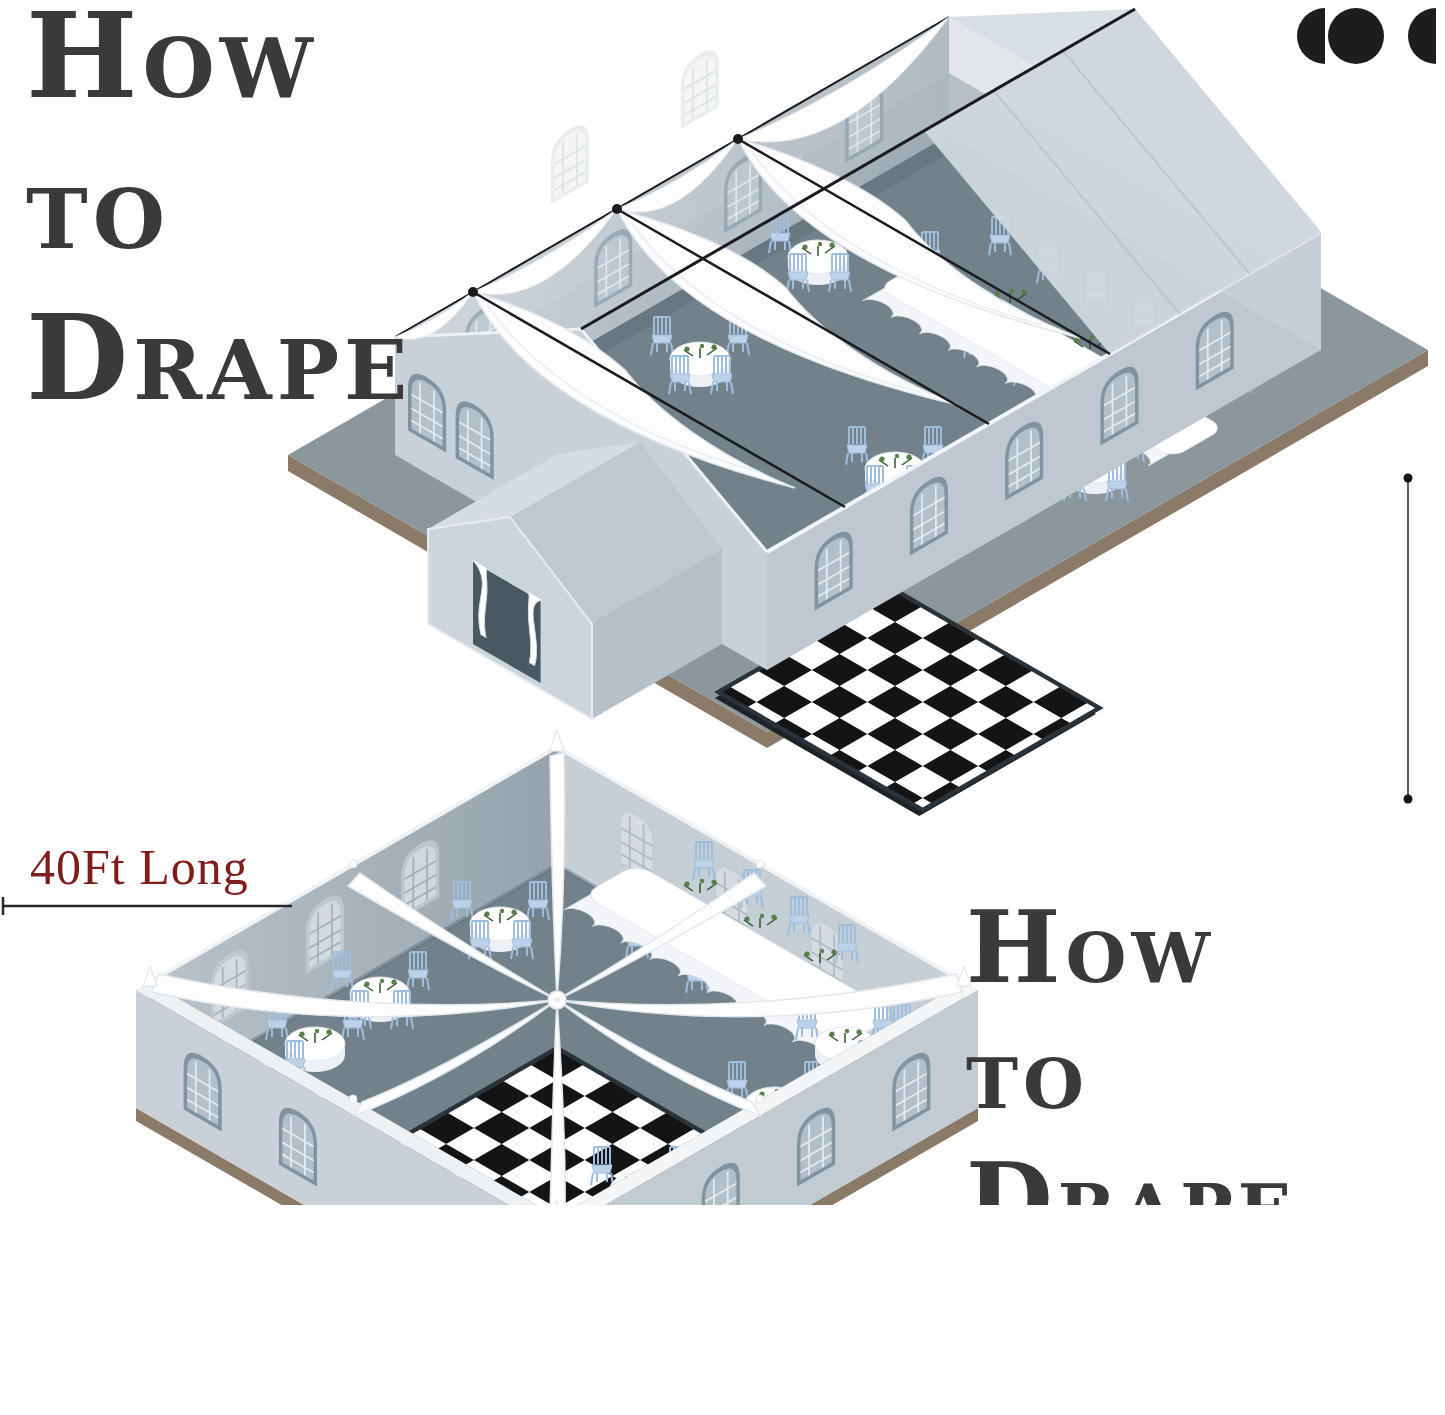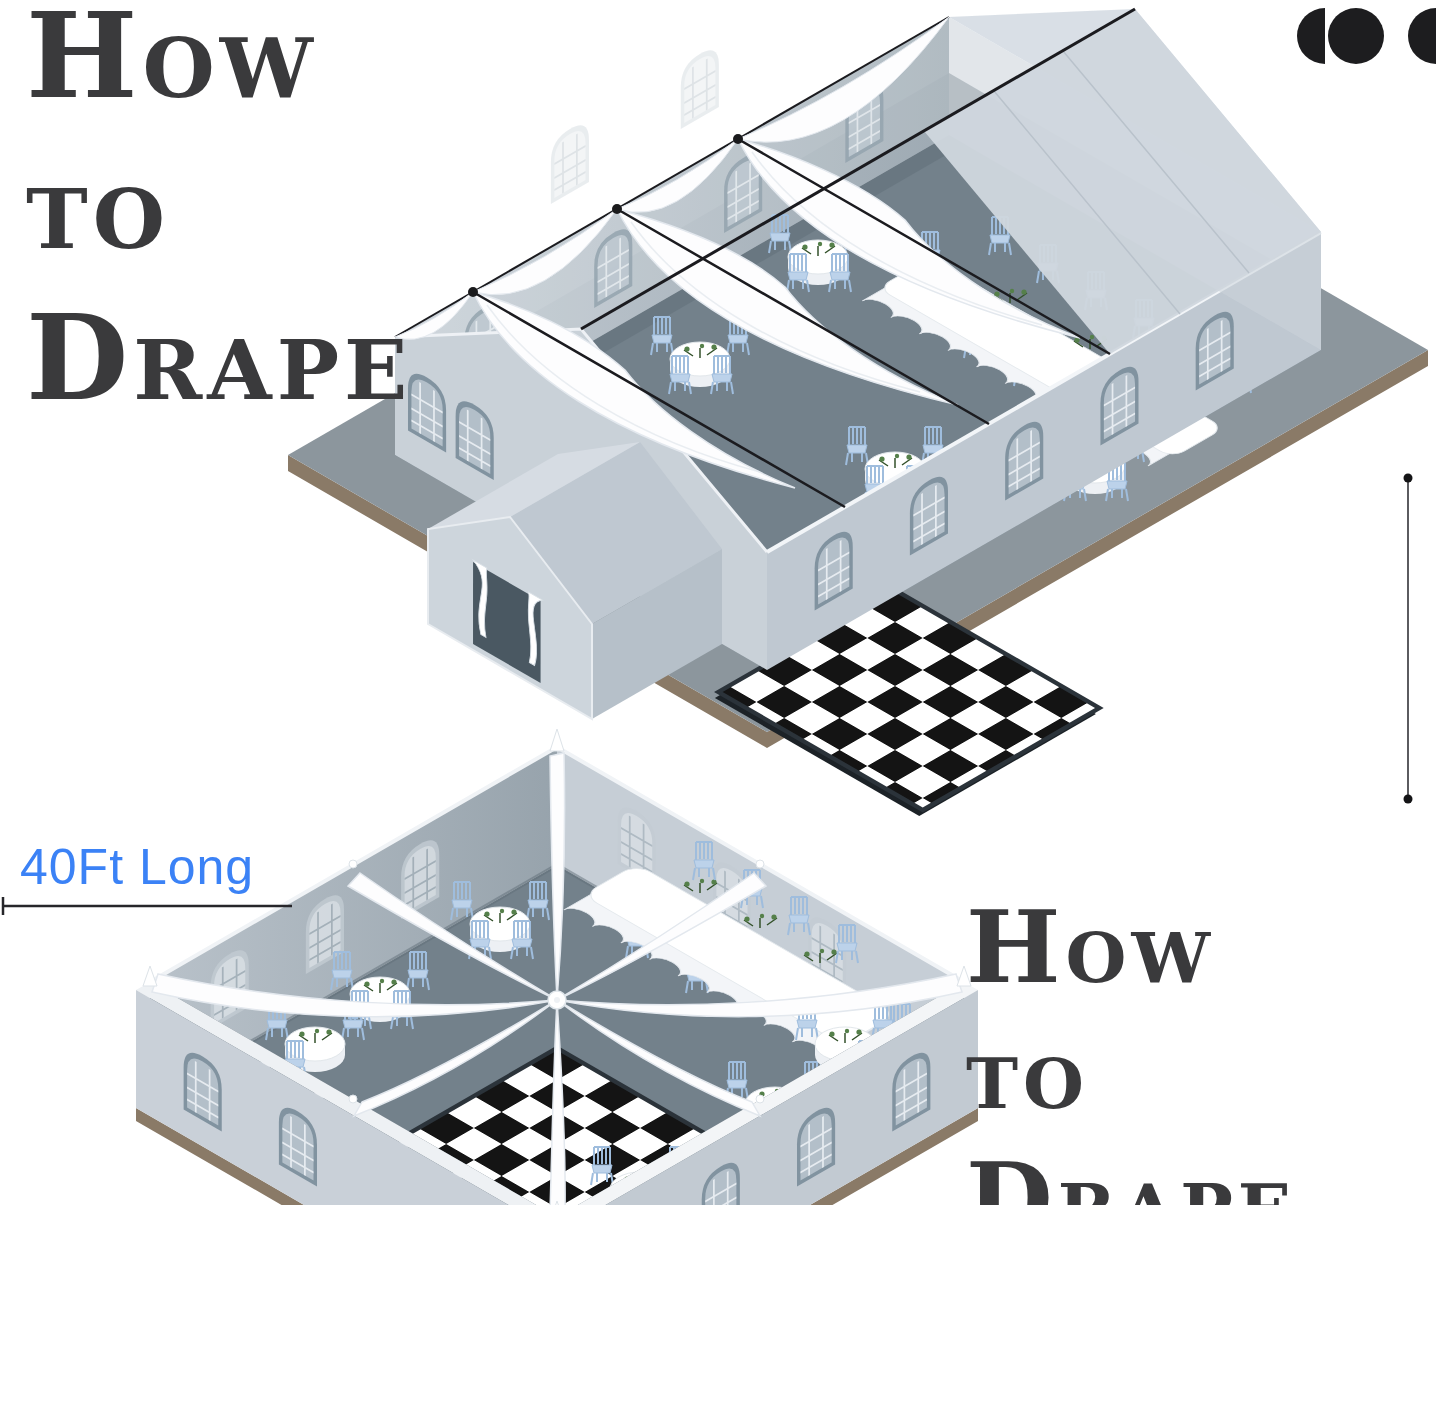--- a/index.html
+++ b/index.html
@@ -3,22 +3,22 @@
 <meta charset="utf-8">
 <style>
   html,body{margin:0;padding:0;background:#fff;}
   .canvas{position:relative;width:1445px;height:1205px;background:#fff;overflow:hidden;
           font-family:"Liberation Sans",sans-serif;}
   .canvas svg{position:absolute;left:0;top:0;}
   .title{position:absolute;font-family:"DejaVu Serif",serif;font-weight:700;
          font-variant:small-caps;color:#3a3a3c;letter-spacing:5px;}
   .title-top{left:26px;top:-20px;font-size:118px;line-height:151px;}
   .title-bottom{left:966px;top:884px;font-size:100px;line-height:126px;}
-  .len-label{position:absolute;left:20px;top:838px;font-size:50px;color:#3b82f6;
-             font-family:Liberation Sans, sans-serif;font-weight:400;letter-spacing:1px;}
+  .len-label{position:absolute;left:30px;top:838px;font-size:50px;color:#7f1d1d;
+             font-family:Liberation Serif, serif;font-weight:400;letter-spacing:1px;}
 </style>
 </head>
 <body>
 
 <div class="canvas">
 
 <svg width="1445" height="1415" viewBox="0 0 1445 1415">
 <defs>
   <pattern id="chk" width="64" height="64" patternUnits="userSpaceOnUse">
     <rect width="64" height="64" fill="#ffffff"></rect>

